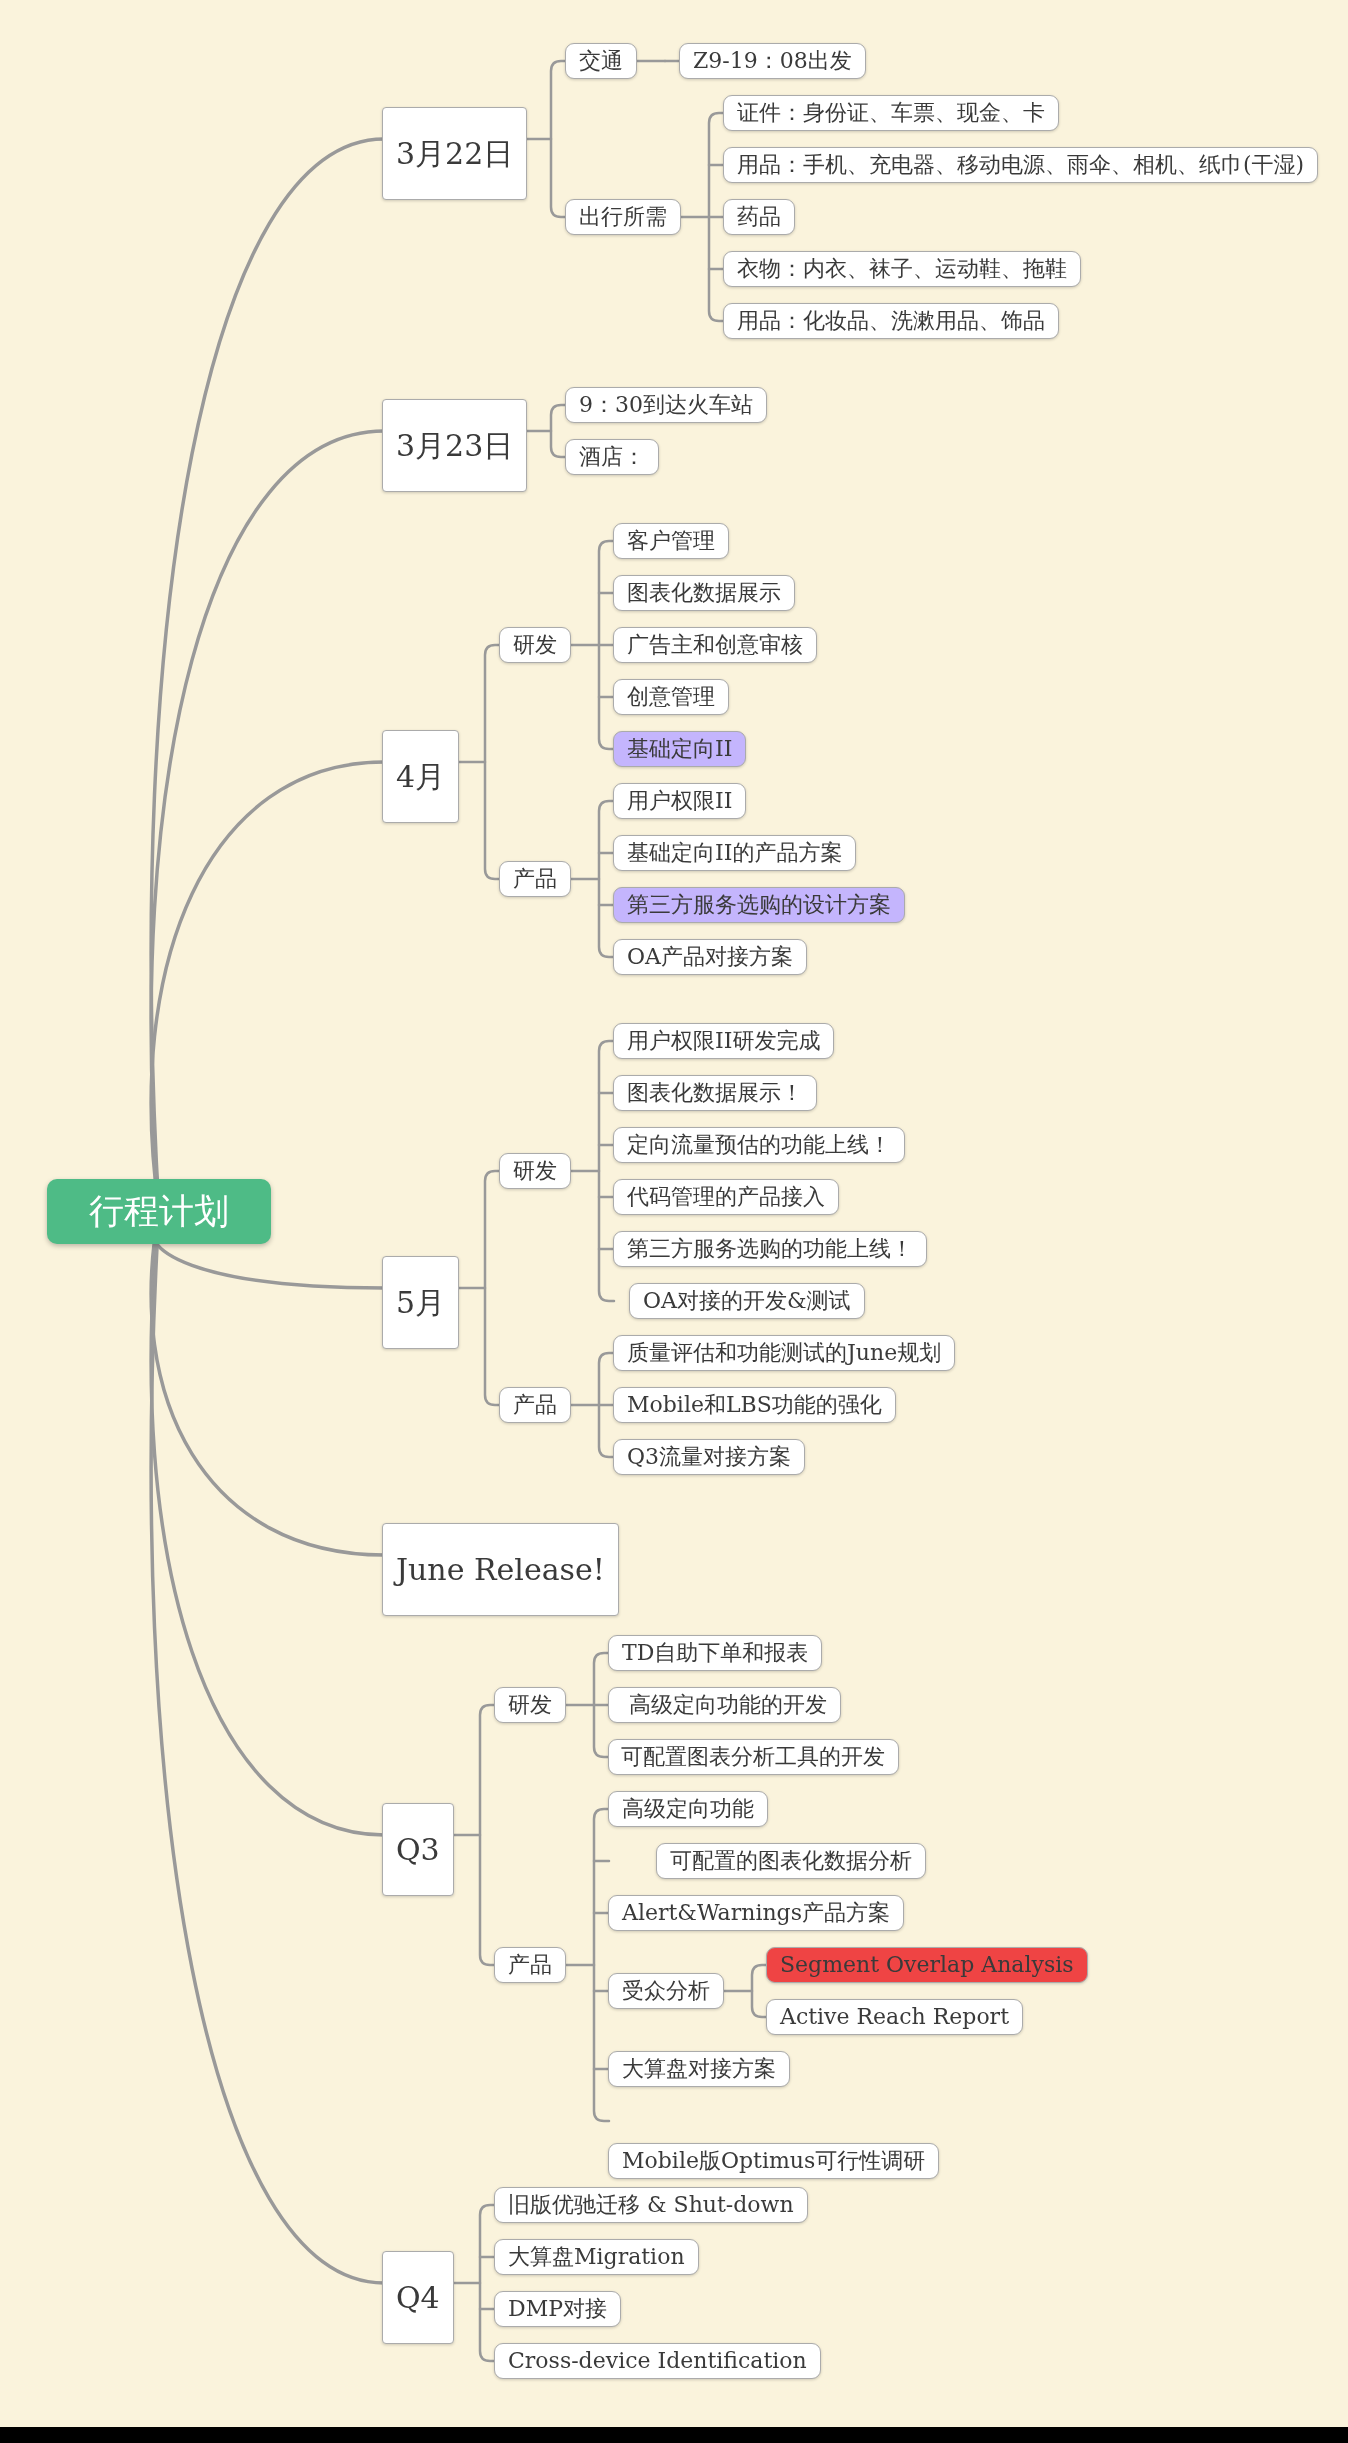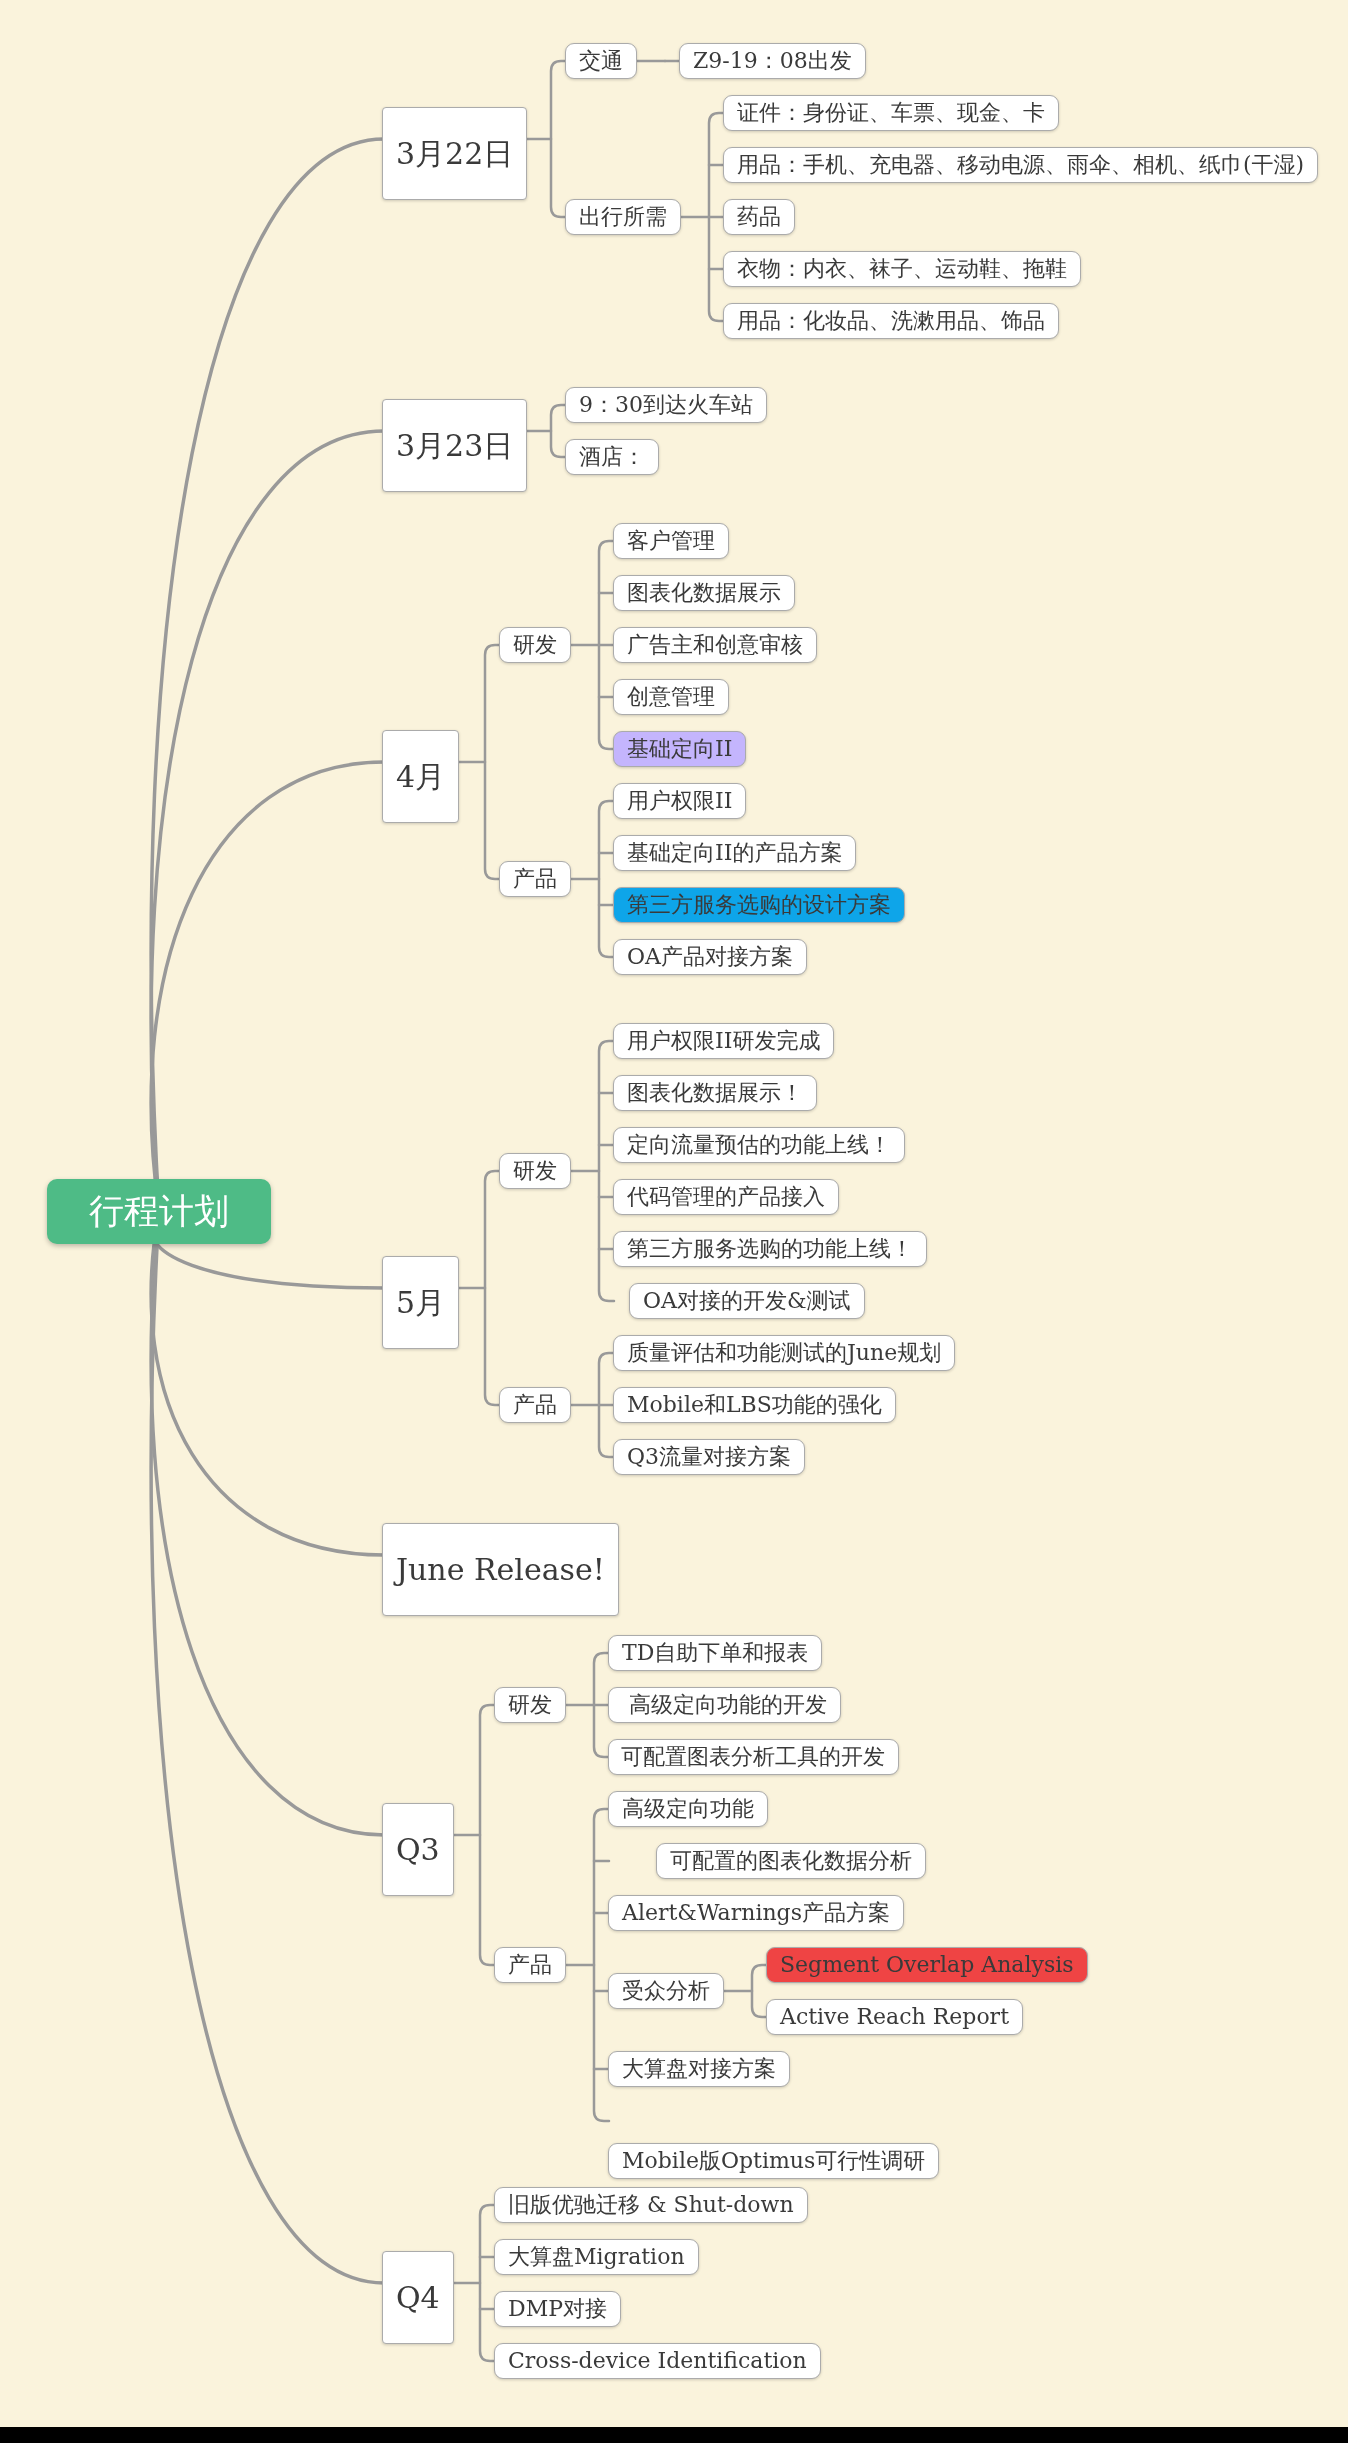--- a/index.html
+++ b/index.html
@@ -101,21 +101,21 @@
     <div class="node d1" style="background: rgb(255, 255, 255); color: rgb(58, 58, 58); border-color: rgb(171, 171, 171); left: 382px; top: 730px;">4月</div>
     <div class="node dn" style="background: rgb(255, 255, 255); color: rgb(58, 58, 58); border-color: rgb(171, 171, 171); left: 499px; top: 627px;">研发</div>
     <div class="node dn" style="background: rgb(255, 255, 255); color: rgb(58, 58, 58); border-color: rgb(171, 171, 171); left: 613px; top: 523px;">客户管理</div>
     <div class="node dn" style="background: rgb(255, 255, 255); color: rgb(58, 58, 58); border-color: rgb(171, 171, 171); left: 613px; top: 575px;">图表化数据展示</div>
     <div class="node dn" style="background: rgb(255, 255, 255); color: rgb(58, 58, 58); border-color: rgb(171, 171, 171); left: 613px; top: 627px;">广告主和创意审核</div>
     <div class="node dn" style="background: rgb(255, 255, 255); color: rgb(58, 58, 58); border-color: rgb(171, 171, 171); left: 613px; top: 679px;">创意管理</div>
     <div class="node dn" style="background: #c4b5fd; color: rgb(58, 58, 58); border-color: rgb(171, 171, 171); left: 613px; top: 731px;">基础定向II</div>
     <div class="node dn" style="background: rgb(255, 255, 255); color: rgb(58, 58, 58); border-color: rgb(171, 171, 171); left: 499px; top: 861px;">产品</div>
     <div class="node dn" style="background: rgb(255, 255, 255); color: rgb(58, 58, 58); border-color: rgb(171, 171, 171); left: 613px; top: 783px;">用户权限II</div>
     <div class="node dn" style="background: rgb(255, 255, 255); color: rgb(58, 58, 58); border-color: rgb(171, 171, 171); left: 613px; top: 835px;">基础定向II的产品方案</div>
-    <div class="node dn" style="background: #0ea5e9; color: rgb(58, 58, 58); border-color: rgb(171, 171, 171); left: 613px; top: 887px;">第三方服务选购的设计方案</div>
+    <div class="node dn" style="background: #c4b5fd; color: rgb(58, 58, 58); border-color: rgb(171, 171, 171); left: 613px; top: 887px;">第三方服务选购的设计方案</div>
     <div class="node dn" style="background: rgb(255, 255, 255); color: rgb(58, 58, 58); border-color: rgb(171, 171, 171); left: 613px; top: 939px;">OA产品对接方案</div>
     <div class="node d1" style="background: rgb(255, 255, 255); color: rgb(58, 58, 58); border-color: rgb(171, 171, 171); left: 382px; top: 1256px;">5月</div>
     <div class="node dn" style="background: rgb(255, 255, 255); color: rgb(58, 58, 58); border-color: rgb(171, 171, 171); left: 499px; top: 1153px;">研发</div>
     <div class="node dn" style="background: rgb(255, 255, 255); color: rgb(58, 58, 58); border-color: rgb(171, 171, 171); left: 613px; top: 1023px;">用户权限II研发完成</div>
     <div class="node dn" style="background: rgb(255, 255, 255); color: rgb(58, 58, 58); border-color: rgb(171, 171, 171); left: 613px; top: 1075px;">图表化数据展示！</div>
     <div class="node dn" style="background: rgb(255, 255, 255); color: rgb(58, 58, 58); border-color: rgb(171, 171, 171); left: 613px; top: 1127px;">定向流量预估的功能上线！</div>
     <div class="node dn" style="background: rgb(255, 255, 255); color: rgb(58, 58, 58); border-color: rgb(171, 171, 171); left: 613px; top: 1179px;">代码管理的产品接入</div>
     <div class="node dn" style="background: rgb(255, 255, 255); color: rgb(58, 58, 58); border-color: rgb(171, 171, 171); left: 613px; top: 1231px;">第三方服务选购的功能上线！</div>
     <div class="node dn" style="background: rgb(255, 255, 255); color: rgb(58, 58, 58); border-color: rgb(171, 171, 171); left: 613px; top: 1283px; margin-left: 16px;">OA对接的开发&amp;测试</div>
     <div class="node dn" style="background: rgb(255, 255, 255); color: rgb(58, 58, 58); border-color: rgb(171, 171, 171); left: 499px; top: 1387px;">产品</div>

